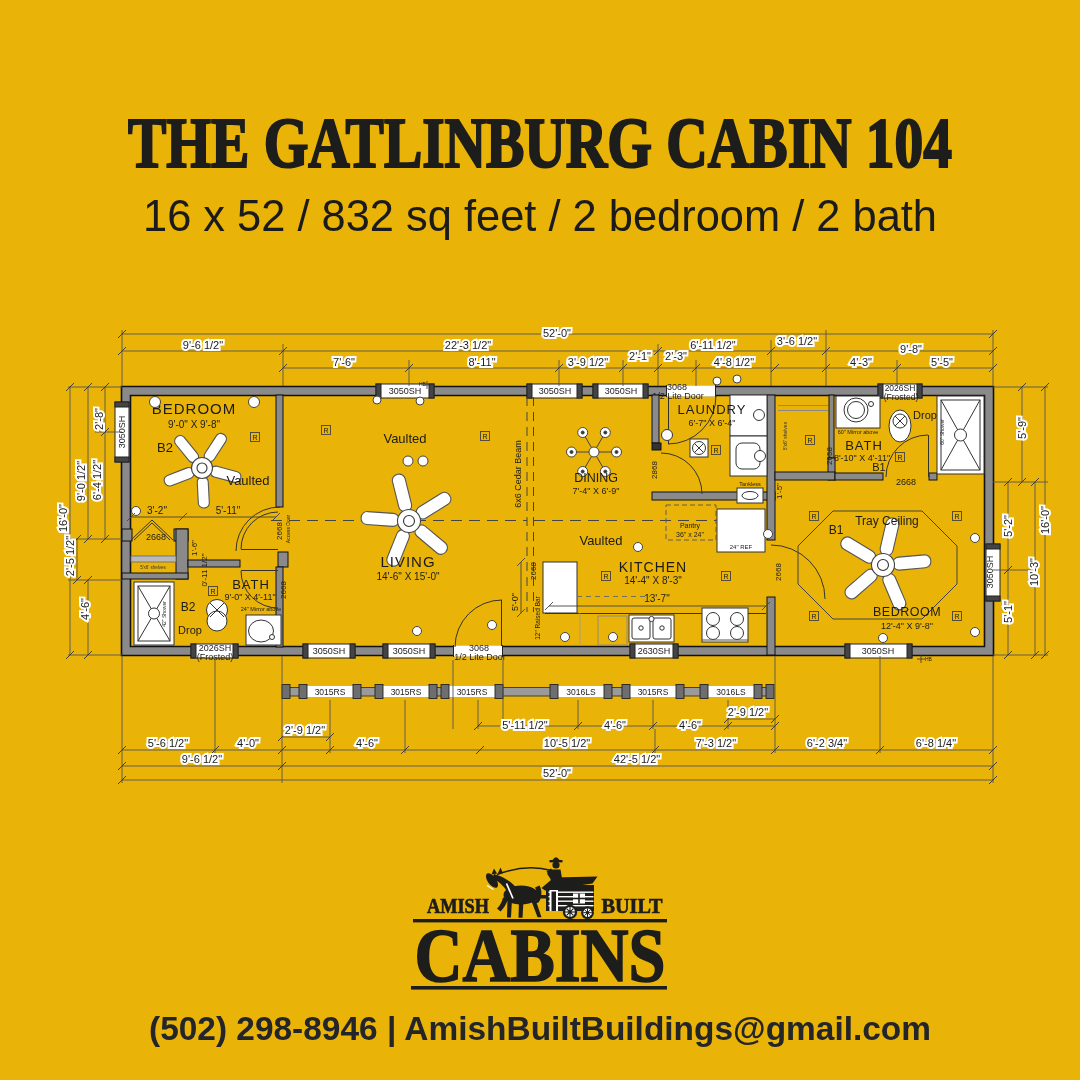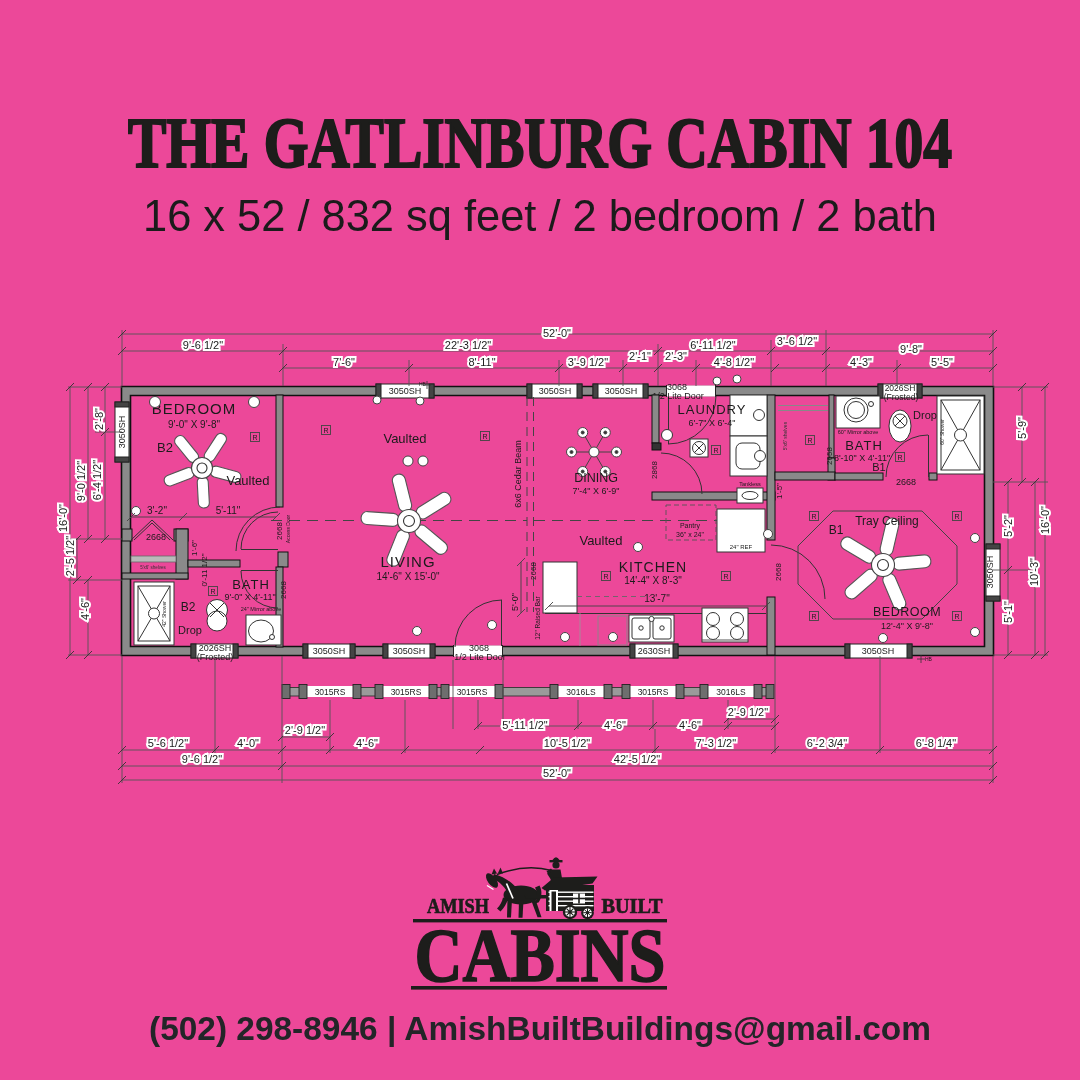--- a/index.html
+++ b/index.html
@@ -1,16 +1,16 @@
 <!DOCTYPE html>
 <html><head>
 <meta charset="utf-8">
 <style>
   html,body{margin:0;padding:0;background:#ffffff;}
-  #page{position:relative;width:1080px;height:1080px;background:#ec4899;overflow:hidden;}
+  #page{position:relative;width:1080px;height:1080px;background:#eab308;overflow:hidden;}
   svg text{font-family:"Liberation Sans", sans-serif;}
   .ser{font-family:"Liberation Serif", serif;font-weight:bold;}
 </style>
 </head>
 <body>
 
 <div id="page">
 <svg width="1080" height="1080" viewBox="0 0 1080 1080" xmlns="http://www.w3.org/2000/svg">
 
 <g>

